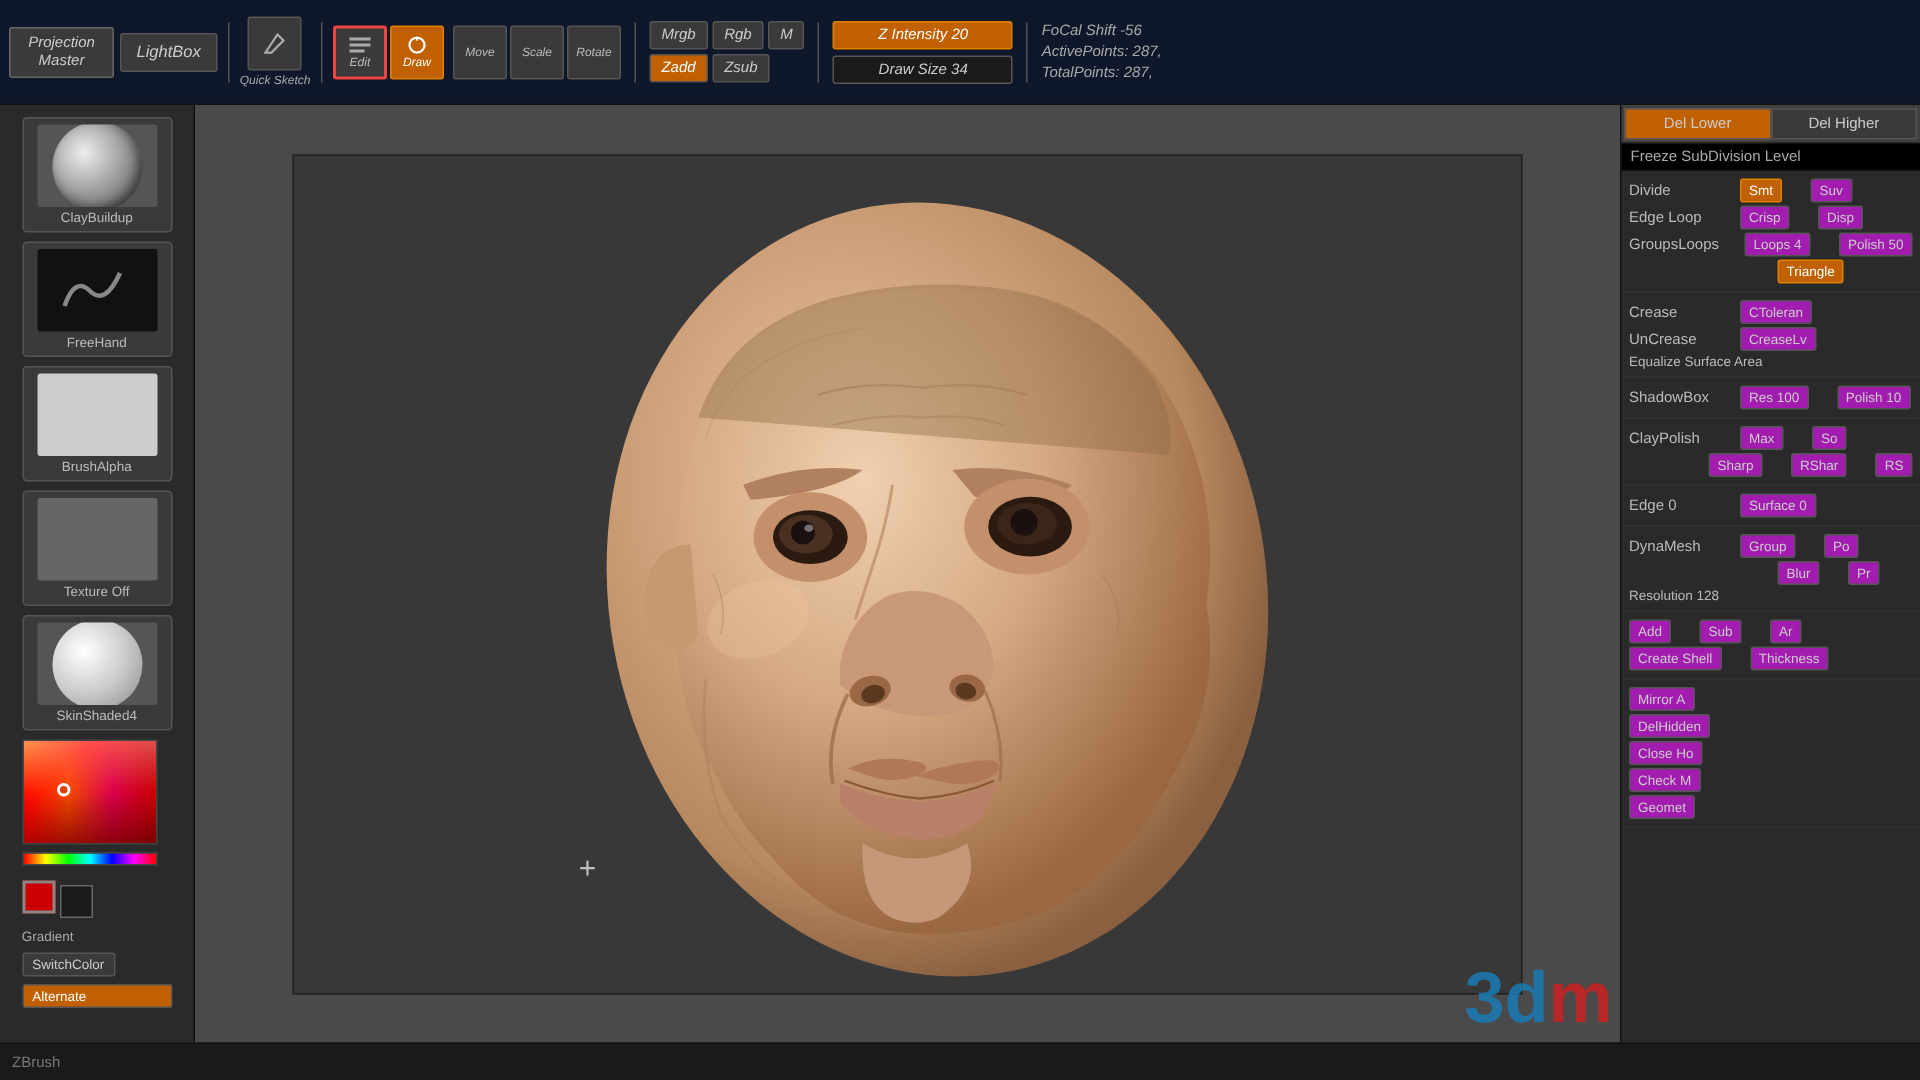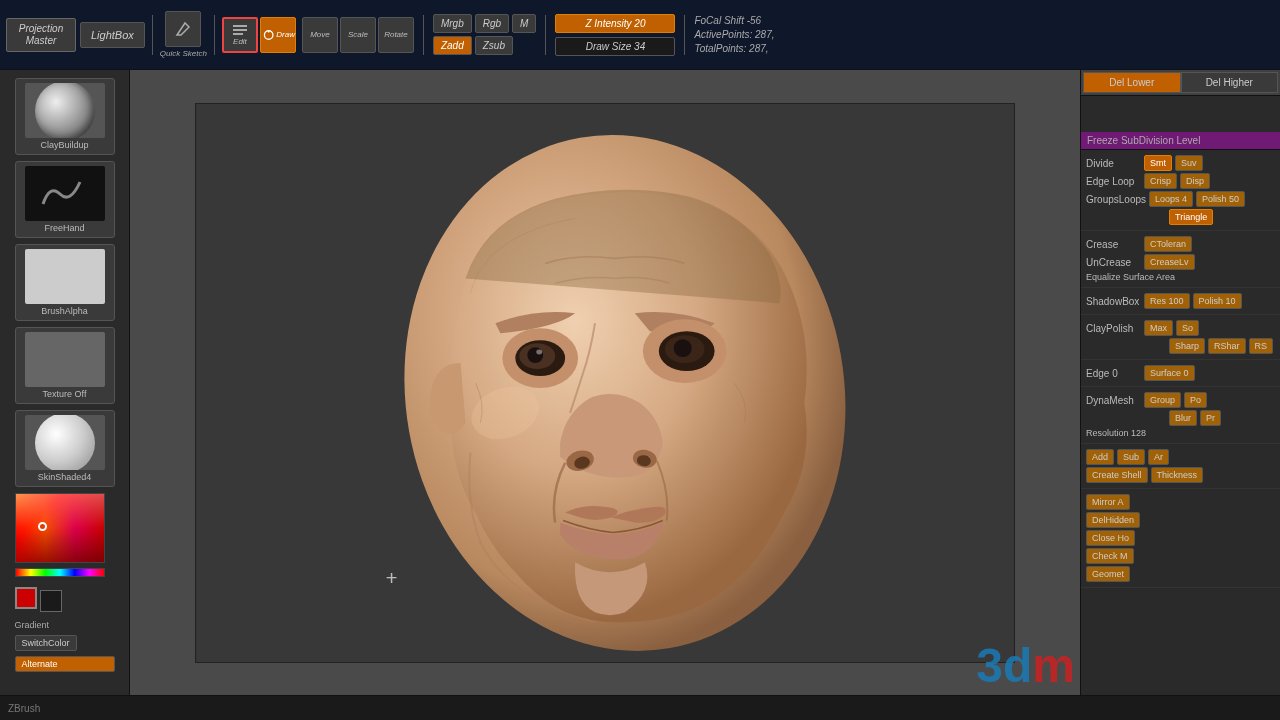--- a/index.html
+++ b/index.html
@@ -186,26 +186,25 @@
       border: 1px solid #555;
       color: #ccc;
       padding: 4px 2px;
       cursor: pointer;
       font-size: 10px;
       text-align: center;
     }
     .del-btn.active { background: #c06000; }
 
     .freeze-bar {
-      background: #701a75;
+      background: #000000;
       padding: 3px 6px;
       font-size: 10px;
       color: #aaa;
       border-bottom: 1px solid #111;
-      margin-top: 36px;
     }
 
     
     #center-toolbar {
       position: absolute;
       right: 200px;
       top: 70px;
       width: 60px;
       bottom: 25px;
       background: #2a2a2a;
@@ -236,30 +235,30 @@
     .ct-separator { width: 44px; height: 1px; background: #444; margin: 2px 0; }
 
     
     .rp-section {
       padding: 3px 5px;
       border-bottom: 1px solid #333;
     }
     .rp-row {
       display: flex;
       align-items: center;
-      gap: 3px;
+      gap: 19px;
       margin: 2px 0;
     }
     .rp-label {
       color: #bbb;
       font-size: 10px;
       min-width: 55px;
     }
     .rp-btn {
-      background: #a16207;
+      background: #a21caf;
       border: 1px solid #555;
       color: #ccc;
       padding: 2px 5px;
       cursor: pointer;
       border-radius: 2px;
       font-size: 9px;
       white-space: nowrap;
     }
     .rp-btn.orange { background: #c06000; color: #fff; border-color: #e08000; }
 
@@ -321,21 +320,21 @@
   <div style="display:flex;flex-direction:column;gap:2px;">
     <div style="display:flex;gap:2px;">
       <div style="width:36px;height:36px;background:#3a3a3a;border:2px solid #ef4444;border-radius:2px;display:flex;flex-direction:column;align-items:center;justify-content:center;cursor:pointer;">
         <svg width="18" height="14" viewBox="0 0 18 14">
             <rect x="2" y="2" width="14" height="2" fill="#aaa"></rect>
             <rect x="2" y="6" width="14" height="2" fill="#aaa"></rect>
             <rect x="2" y="10" width="10" height="2" fill="#aaa"></rect>
           </svg>
         <span style="font-size:8px;color:#bbb;">Edit</span>
       </div>
-      <div style="width:36px;height:36px;background:#c06000;border:1px solid #e08000;border-radius:2px;display:flex;align-items:center;justify-content:center;cursor:pointer;">
+      <div style="width:36px;height:36px;background:#c06000;border:1px solid #e08000;border-radius:2px;display:flex;flex-direction:column;align-items:center;justify-content:center;cursor:pointer;">
         <svg width="18" height="14" viewBox="0 0 18 14">
             <circle cx="9" cy="7" r="5" fill="none" stroke="#fff" stroke-width="1.5"></circle>
             <line x1="9" y1="2" x2="9" y2="4" stroke="#fff" stroke-width="1.5"></line>
           </svg>
         <span style="font-size:8px;color:#fff;">Draw</span>
       </div>
     </div>
   </div>
 
   <div style="display:flex;flex-direction:column;gap:2px;margin-left:2px;">

